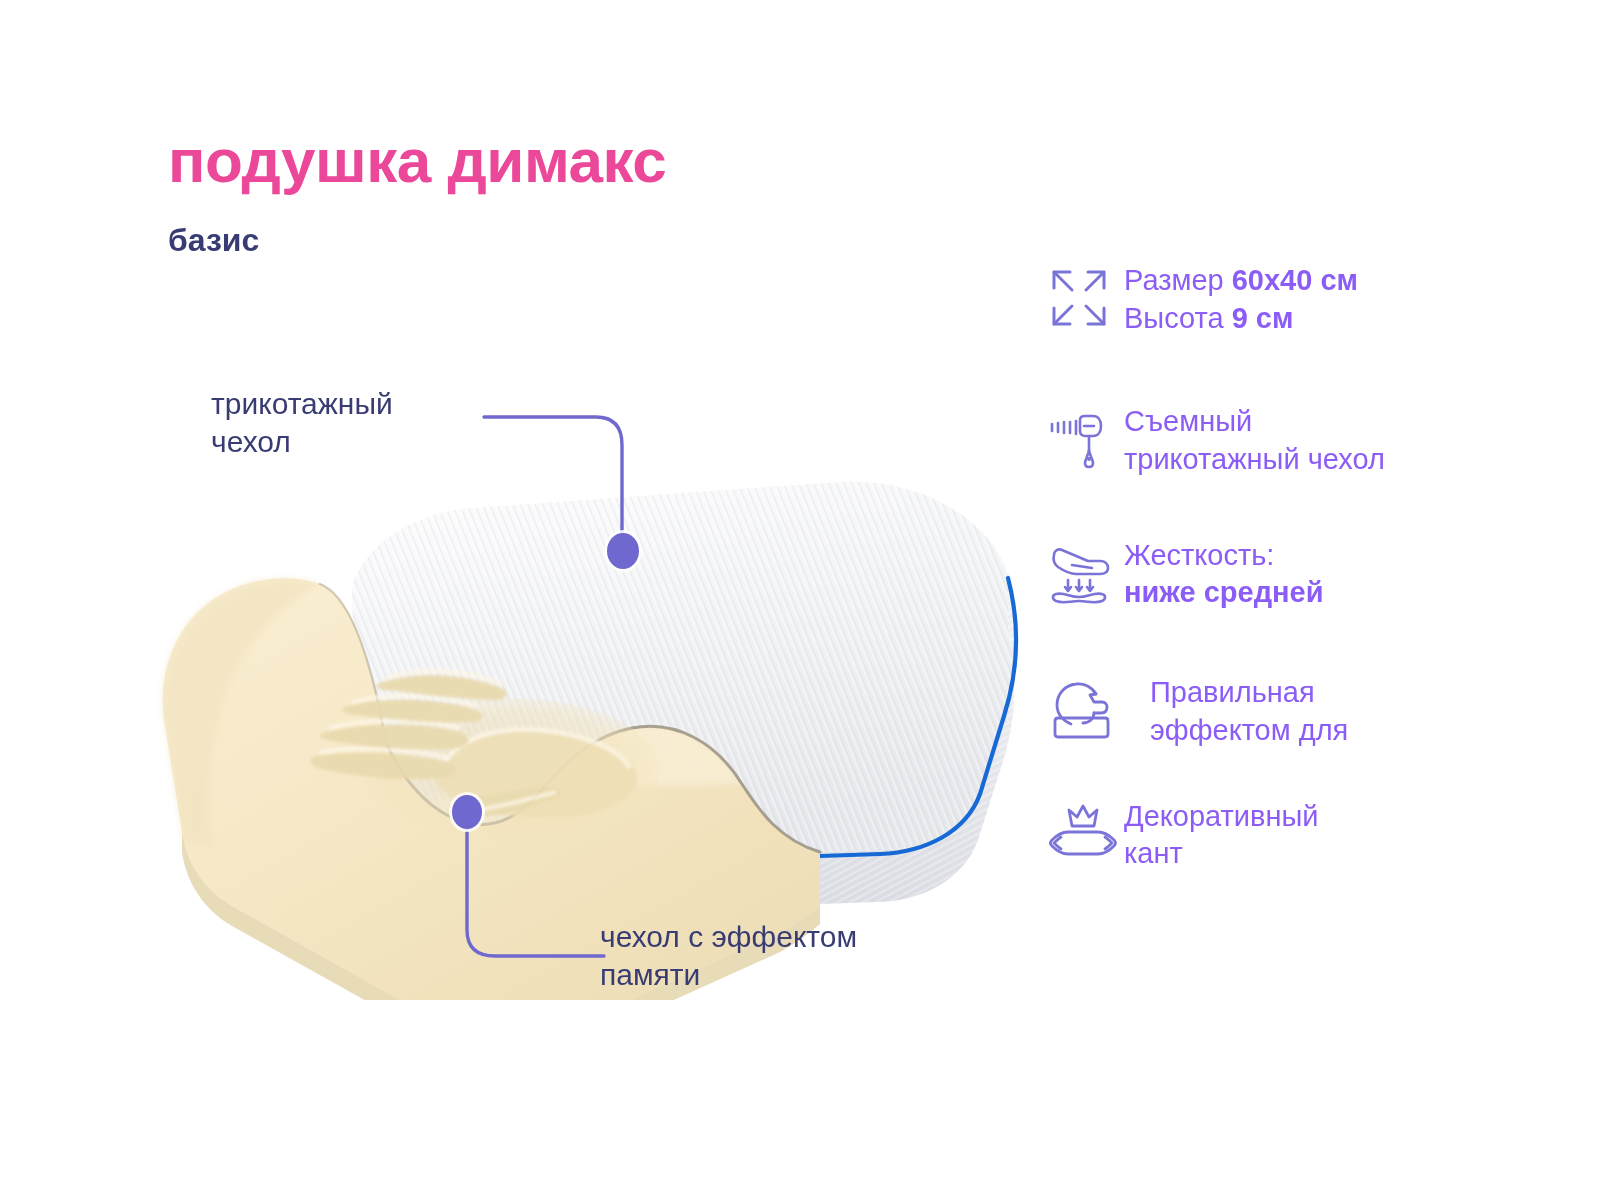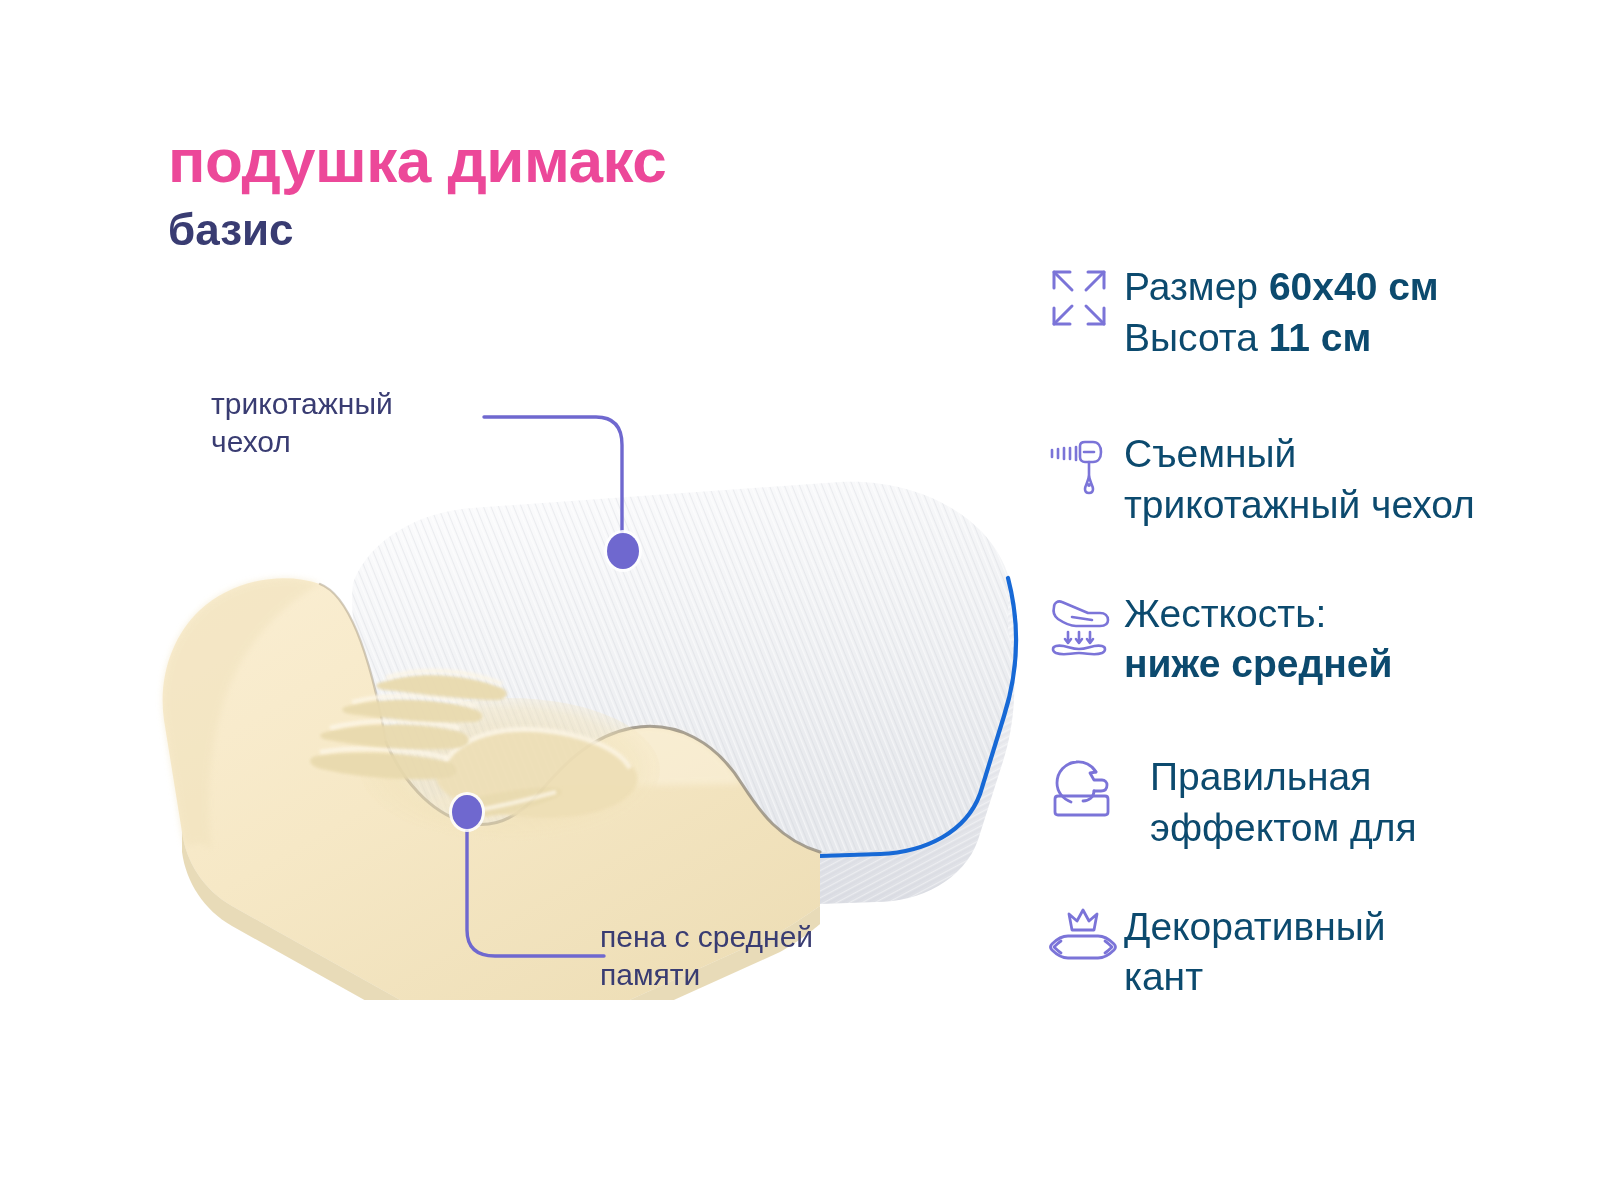--- a/index.html
+++ b/index.html
@@ -11,22 +11,22 @@
   }
   .page { position:relative; width:1600px; height:1200px; background:#fff; }
 
   
   .title-block { position:absolute; left:168px; top:130px; }
   .title-main {
     font-size:62px; font-weight:700; color:#ec4899;
     letter-spacing:-0.5px; line-height:1.0; white-space:nowrap;
   }
   .title-sub {
-    font-size:44px; font-weight:700; color:#393c72;
-    line-height:1.0; margin-top:16px;
+    font-size:32px; font-weight:700; color:#393c72;
+    line-height:1.0; margin-top:32px;
   }
 
   
   .pillow-stage { position:absolute; left:120px; top:420px; width:960px; height:580px; }
   .pillow-svg { width:100%; height:100%; display:block; }
 
   
   .callout-label {
     position:absolute; color:#393c72; font-size:30px;
     font-weight:500; line-height:1.25;
@@ -44,21 +44,21 @@
   #dot-foam  { left:452px; top:795px; width:30px; height:34px; border-radius:50%; }
 
   
   .features { position:absolute; left:1048px; top:262px; width:500px; }
   .feature { position:relative; display:flex; align-items:flex-start; margin-bottom:42px; }
   .feature .f-icon {
     flex:0 0 76px; width:76px; display:flex; align-items:center;
     justify-content:flex-start; padding-top:4px;
   }
   .feature .f-text {
-    color:#0c4a6e; font-size:39px; font-weight:500; line-height:1.30;
+    color:#8b5cf6; font-size:29px; font-weight:500; line-height:1.30;
   }
   .feature .f-text b { font-weight:700; }
 
   #feature-size   { margin-bottom:66px; }
   #feature-cover  { margin-bottom:58px; }
   #feature-firm   { margin-bottom:62px; }
   #feature-support{ margin-bottom:48px;gap:26px; }
   #feature-piping { margin-bottom:0; }
 
   .ico { display:block; }
@@ -274,21 +274,21 @@
   <div class="callout-label" id="callout-cover-label">
     <div>трикотажный</div>
     <div>чехол</div>
   </div>
   <svg class="callout-line" style="left:480px; top:395px; width:180px; height:170px;" viewBox="0 0 180 170">
     <path d="M4,22 L 116,22 C 134,22 142,32 142,50 L 142,152" fill="none" stroke="#6f68cf" stroke-width="3.4" stroke-linecap="round"></path>
   </svg>
   <div class="dot" id="dot-cover"></div>
 
   <div class="callout-label" id="callout-foam-label">
-    <div>пена с средней</div>
+    <div>чехол с эффектом</div>
     <div>памяти</div>
   </div>
   <svg class="callout-line" style="left:452px; top:822px; width:180px; height:150px;" viewBox="0 0 180 150">
     <path d="M15,4 L 15,108 C 15,126 25,134 43,134 L 152,134" fill="none" stroke="#6f68cf" stroke-width="3.4" stroke-linecap="round"></path>
   </svg>
   <div class="dot" id="dot-foam"></div>
 
   <div class="features">
 
     <div class="feature" id="feature-size">
@@ -306,21 +306,21 @@
 
           <path d="M40,58 L56,58 L56,42"></path>
             <path d="M56,58 L38,40"></path>
         </svg>
       </div>
       <div class="f-text">
         <div>
           <span>Размер </span><b>60x40 см</b>
         </div>
         <div>
-          <span>Высота </span><b>11 см</b>
+          <span>Высота </span><b>9 см</b>
         </div>
       </div>
     </div>
 
     <div class="feature" id="feature-cover">
       <div class="f-icon">
         <svg class="ico" width="62" height="62" viewBox="0 0 62 62" fill="none" stroke="#7b74d8" stroke-width="2.6" stroke-linecap="round" stroke-linejoin="round">
 
           <path d="M4,17 L4,24"></path>
             <path d="M10,16 L10,25"></path>

